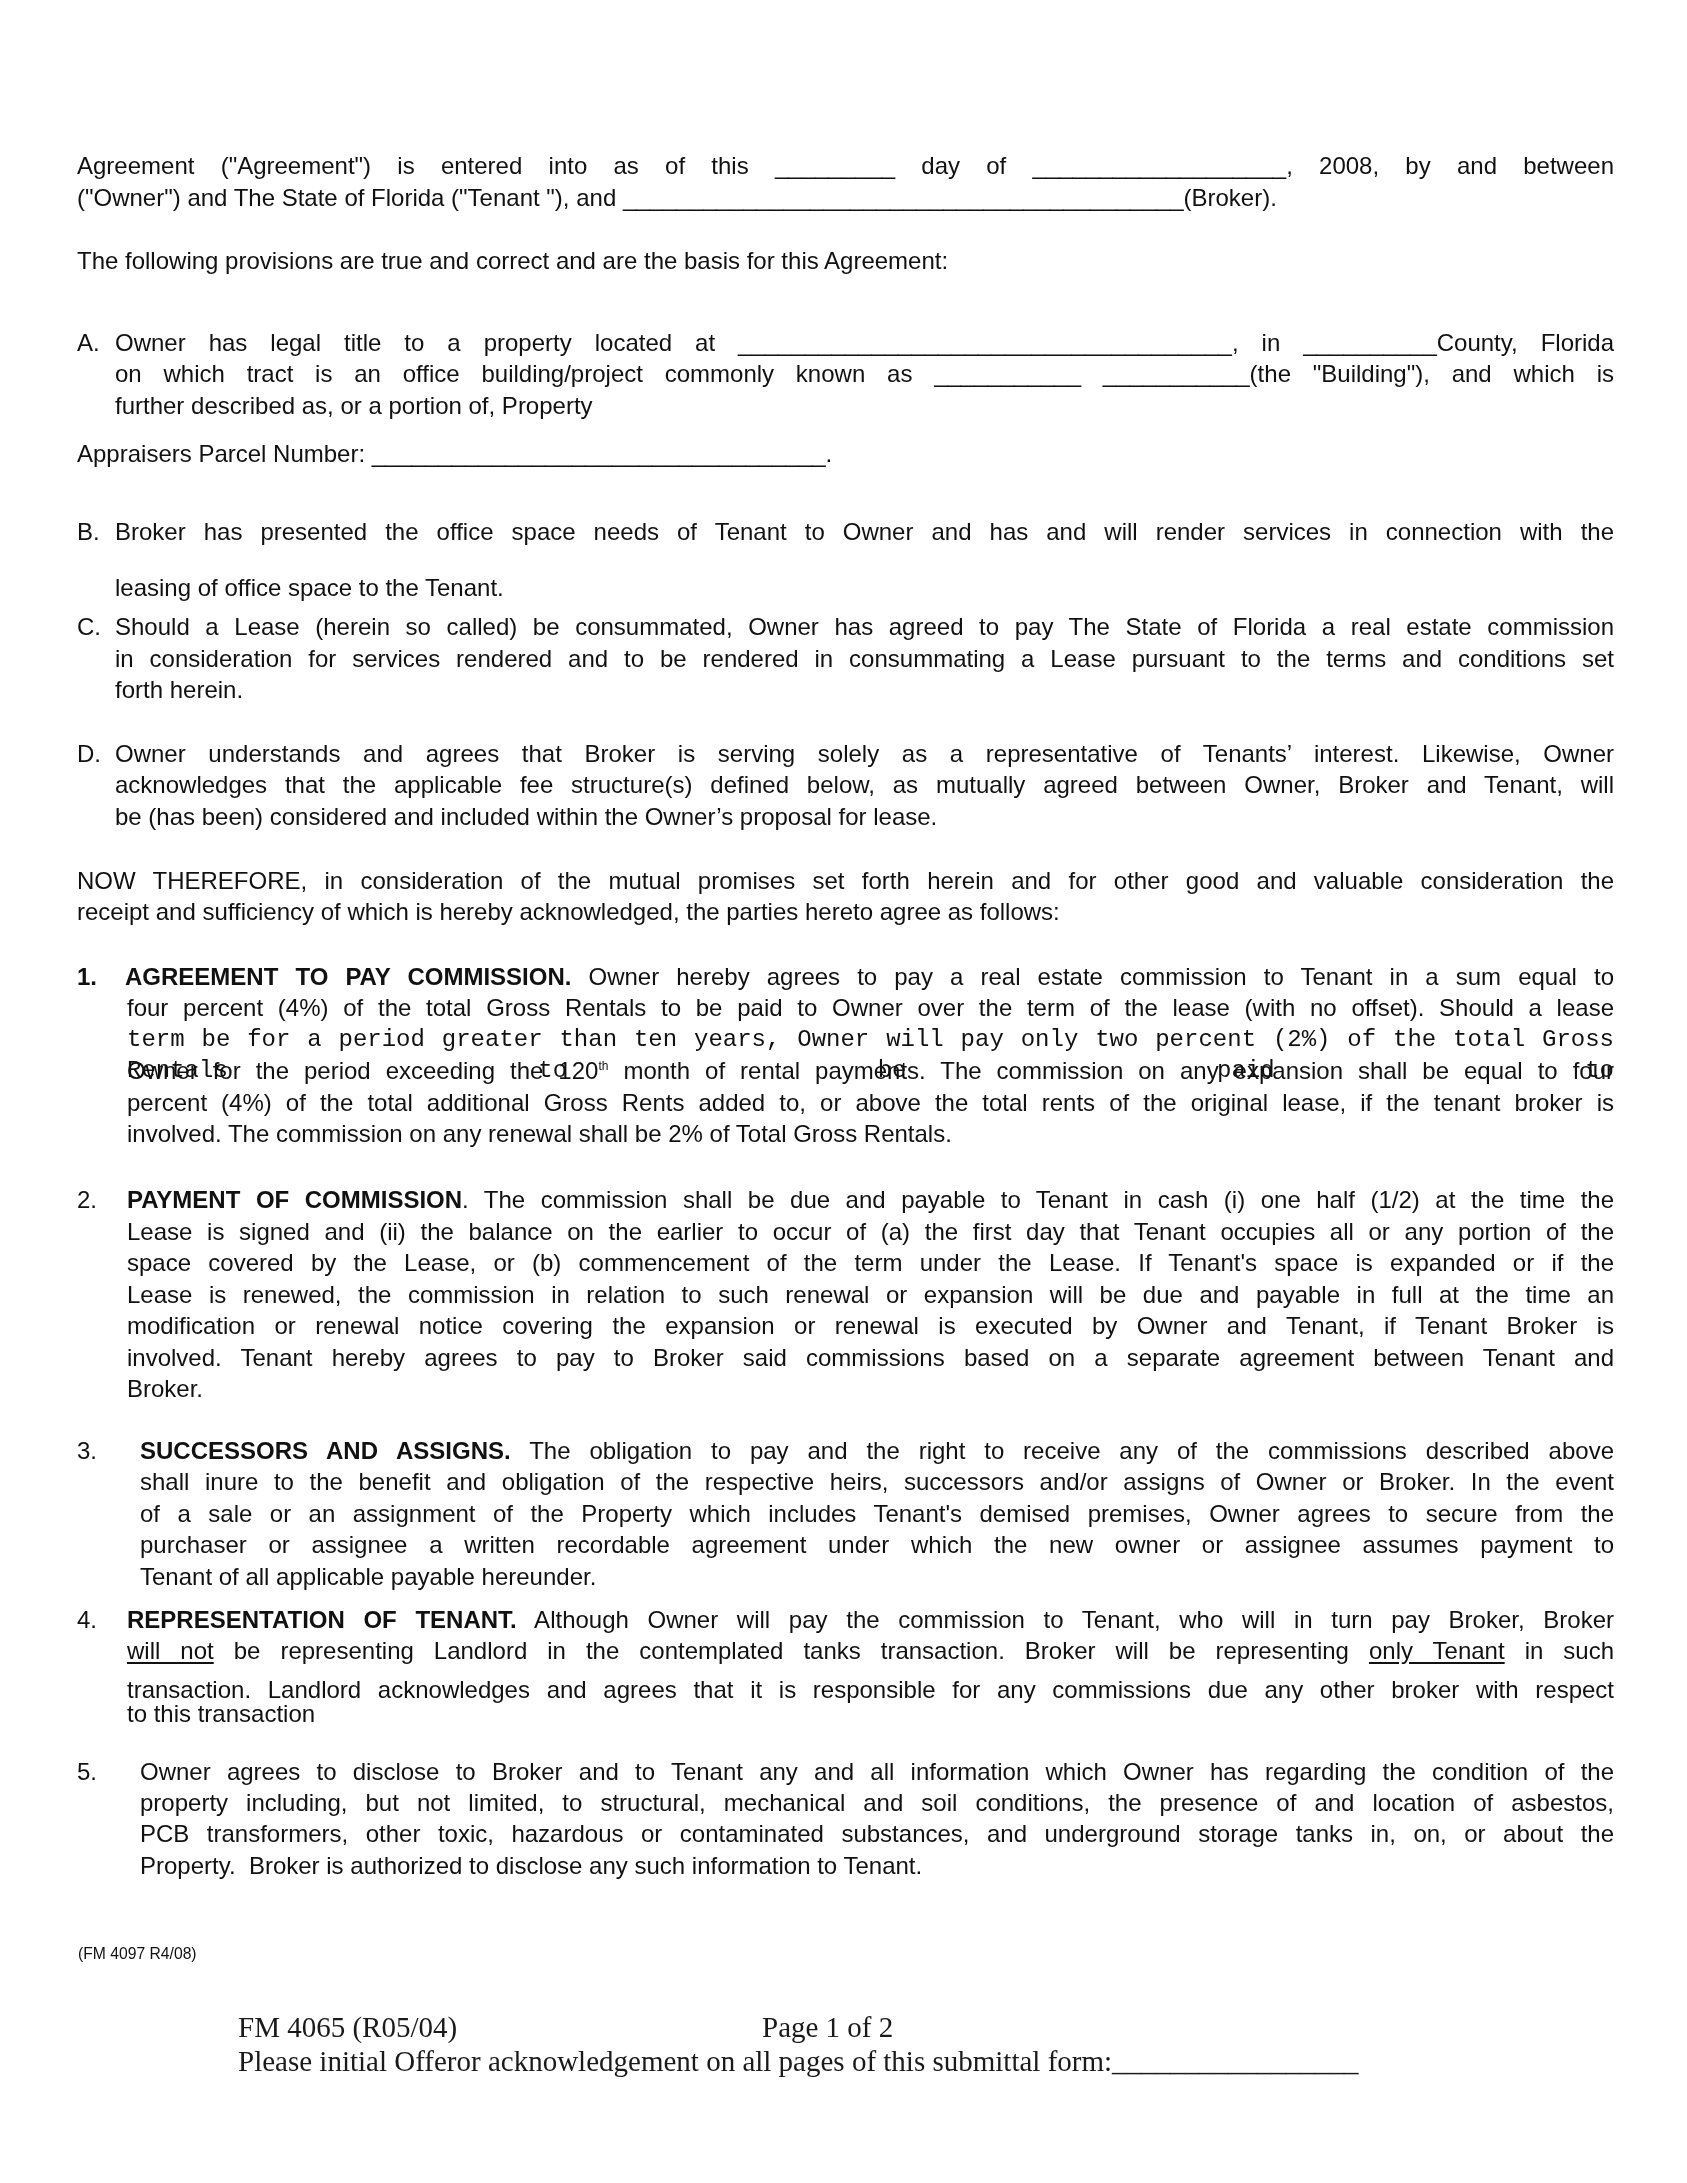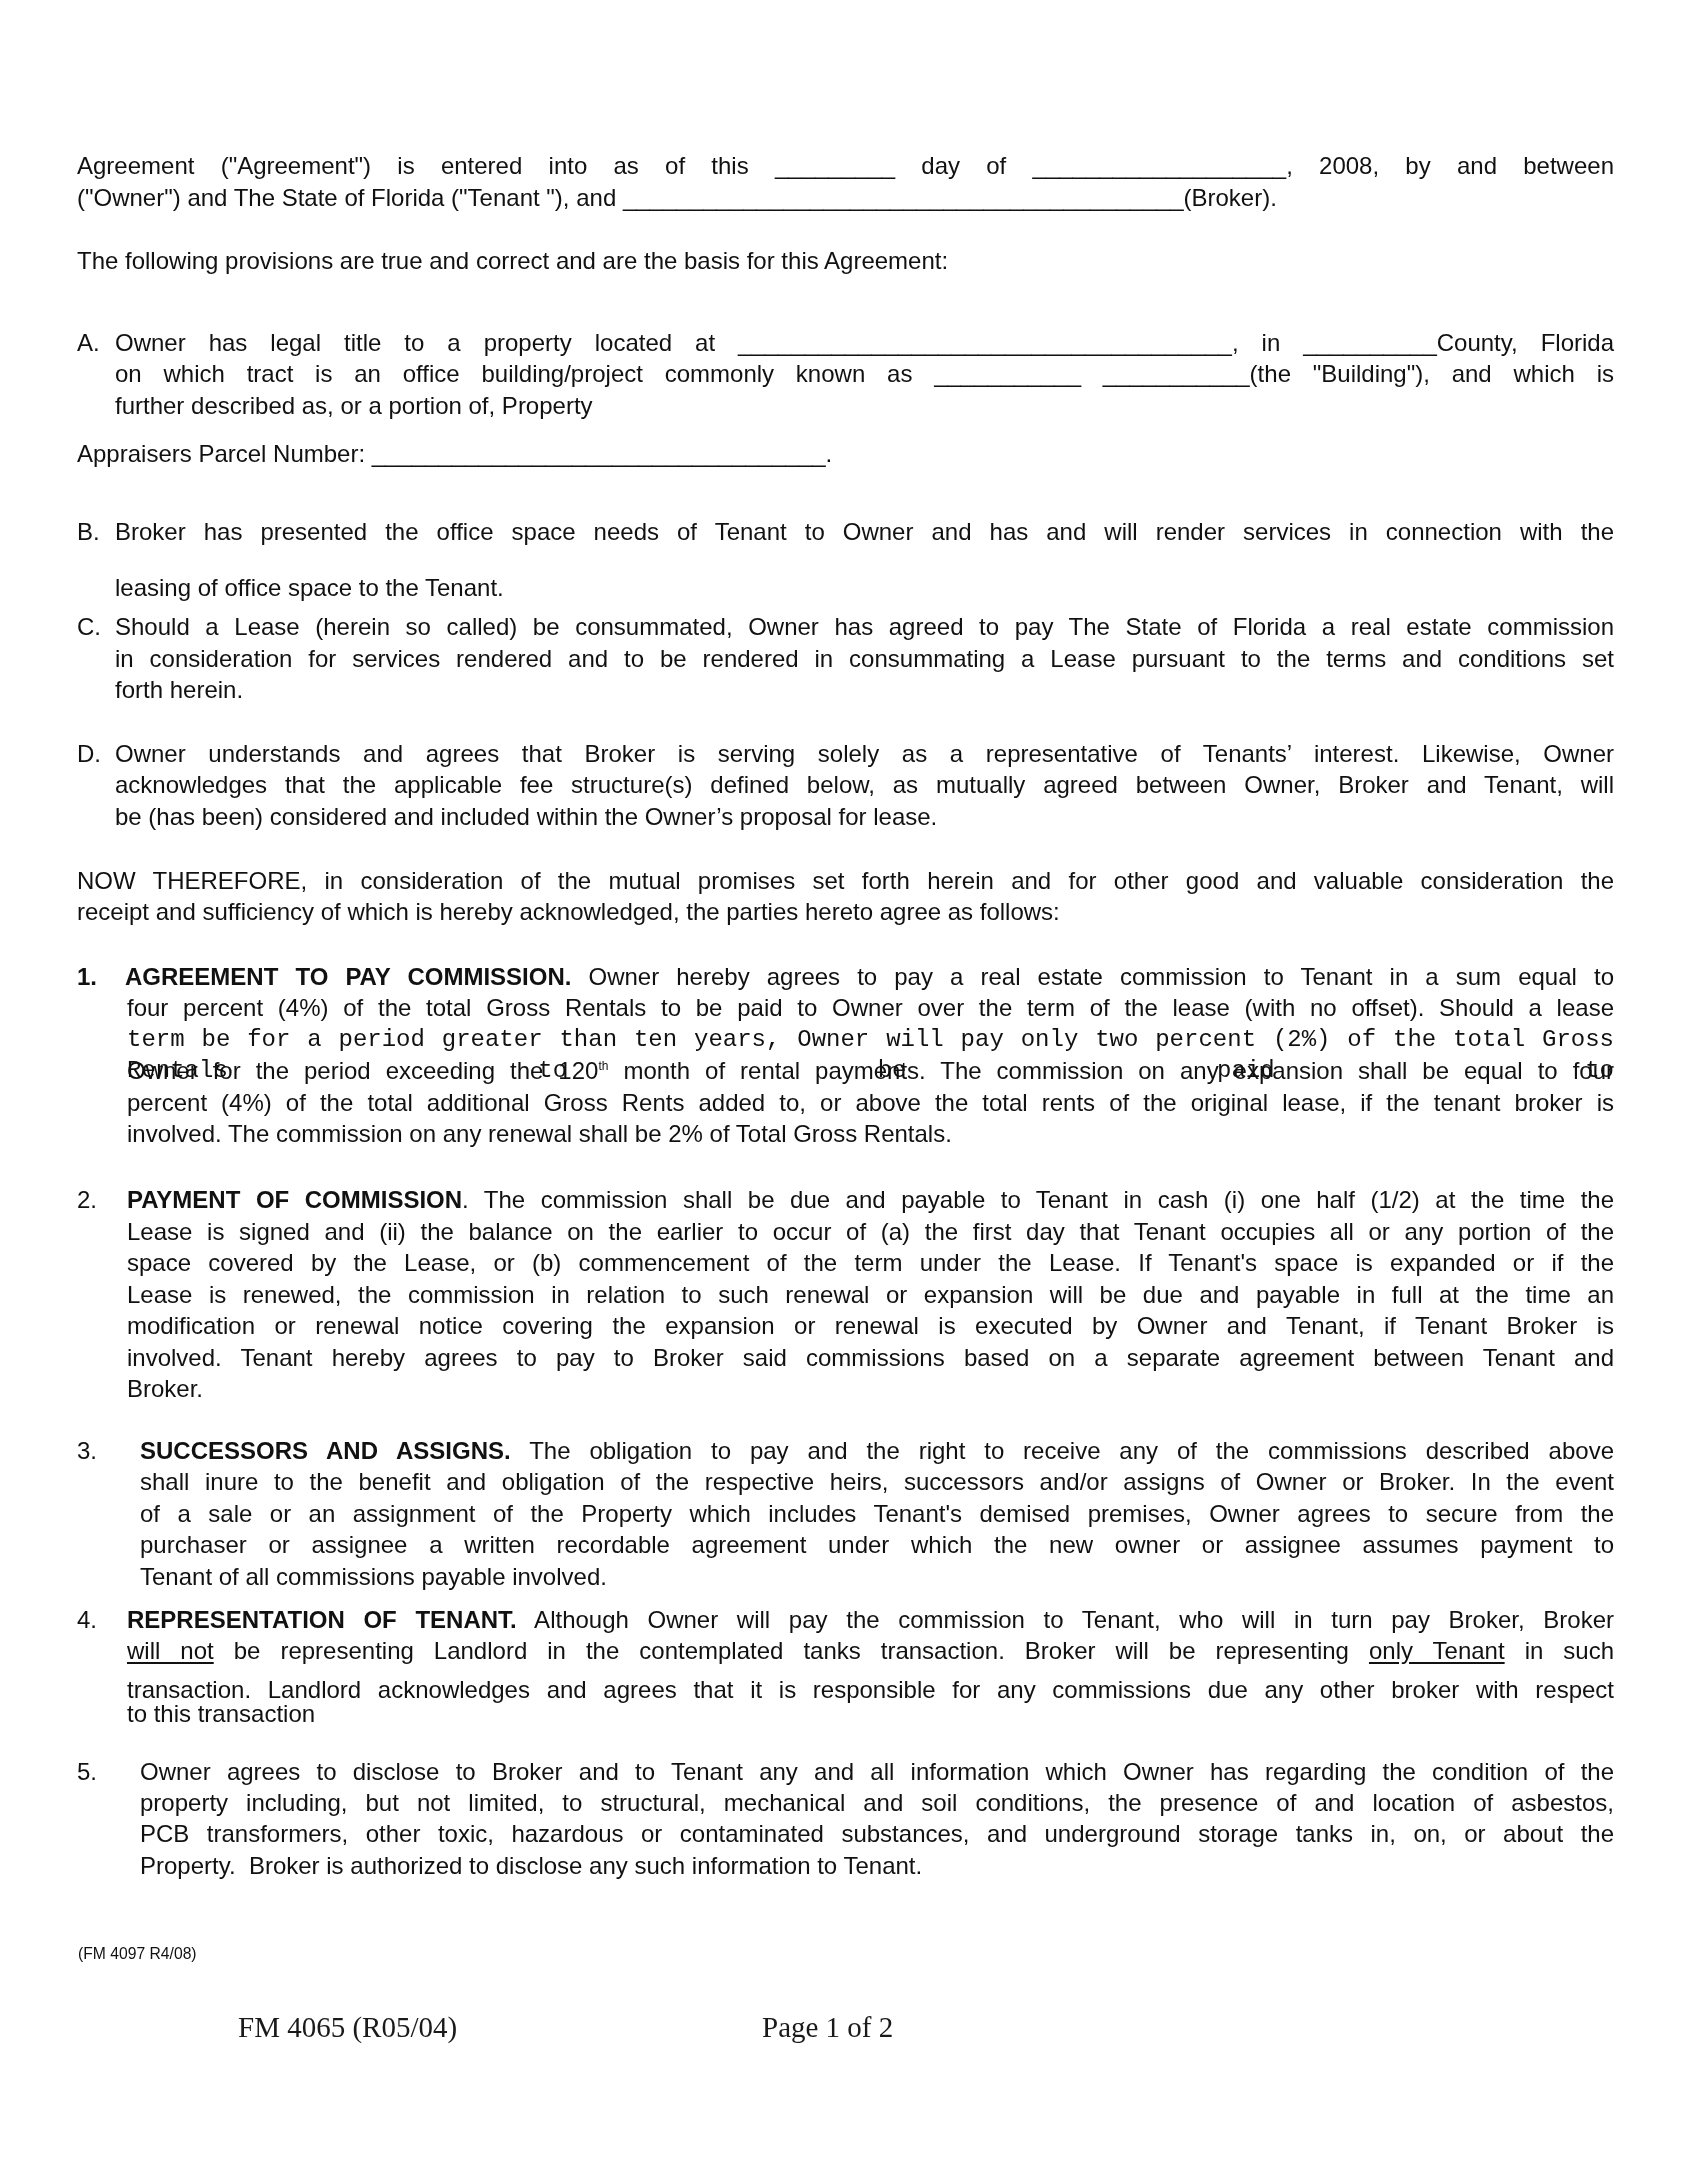--- a/index.html
+++ b/index.html
@@ -70,33 +70,34 @@
     <div class="ln j" style="left:127px; top:1279px; width:1487px;">Lease is renewed, the commission in relation to such renewal or expansion will be due and payable in full at the time an</div>
     <div class="ln j" style="left:127px; top:1310px; width:1487px;">modification or renewal notice covering the expansion or renewal is executed by Owner and Tenant, if Tenant Broker is</div>
     <div class="ln j" style="left:127px; top:1342px; width:1487px;">involved.  Tenant hereby agrees to pay to Broker said commissions based on a separate agreement between Tenant and</div>
     <div class="ln" style="left:127px; top:1373px;">Broker.</div>
 
     <div class="mark" style="left:77px; top:1435px;">3.</div>
     <div class="ln j" style="left:140px; top:1435px; width:1474px;"><b>SUCCESSORS AND ASSIGNS.</b><span>  The obligation to pay and the right to receive any of the commissions described above</span></div>
     <div class="ln j" style="left:140px; top:1466px; width:1474px;">shall inure to the benefit and obligation of the respective heirs, successors and/or assigns of Owner or Broker.  In the event</div>
     <div class="ln j" style="left:140px; top:1498px; width:1474px;">of a sale or an assignment of the Property which includes Tenant's demised premises, Owner agrees to secure from the</div>
     <div class="ln j" style="left:140px; top:1529px; width:1474px;">purchaser or assignee a written recordable agreement under which the new owner or assignee assumes payment to</div>
-    <div class="ln" style="left:140px; top:1561px;">Tenant of all commissions payable involved.</div>
+    <div class="ln" style="left:140px; top:1561px;">Tenant of all applicable payable hereunder.</div>
 
     <div class="mark" style="left:77px; top:1604px;">4.</div>
     <div class="ln j" style="left:127px; top:1604px; width:1487px;"><b>REPRESENTATION OF TENANT.</b><span>  Although Owner will pay the commission to Tenant, who will in turn pay Broker, Broker</span></div>
     <div class="ln j" style="left:127px; top:1635px; width:1487px;"><u>will not</u><span> be representing Landlord in the contemplated tanks transaction.  Broker will be representing </span><u>only Tenant</u><span> in such</span></div>
     <div class="ln j" style="left:127px; top:1666px; width:1487px;margin-top:8px;">transaction.  Landlord acknowledges and agrees that it is responsible for any commissions due any other broker with respect</div>
     <div class="ln" style="left:127px; top:1698px;">to this transaction</div>
 
     <div class="mark" style="left:77px; top:1756px;">5.</div>
     <div class="ln j" style="left:140px; top:1756px; width:1474px;">Owner agrees to disclose to Broker and to Tenant any and all information which Owner has regarding the condition of the</div>
     <div class="ln j" style="left:140px; top:1787px; width:1474px;">property including, but not limited, to structural, mechanical and soil conditions, the presence of and location of asbestos,</div>
     <div class="ln j" style="left:140px; top:1818px; width:1474px;">PCB transformers, other toxic, hazardous or contaminated substances, and underground storage tanks in, on, or about the</div>
     <div class="ln" style="left:140px; top:1850px;">Property.  Broker is authorized to disclose any such information to Tenant.</div>
   </div>
 
   <div class="small" style="left:78px; top:1944px;">(FM 4097 R4/08)</div>
   <div class="foot" style="left:238px; top:2011px;">FM 4065 (R05/04)</div>
   <div class="foot" style="left:762px; top:2011px;">Page 1 of 2</div>
+  <div class="foot" style="left:238px; top:2045px;"><span>Please initial Offeror acknowledgement on all pages of this submittal form:</span><span>_________________</span></div>
 
 </div>
 
 
 </body></html>

